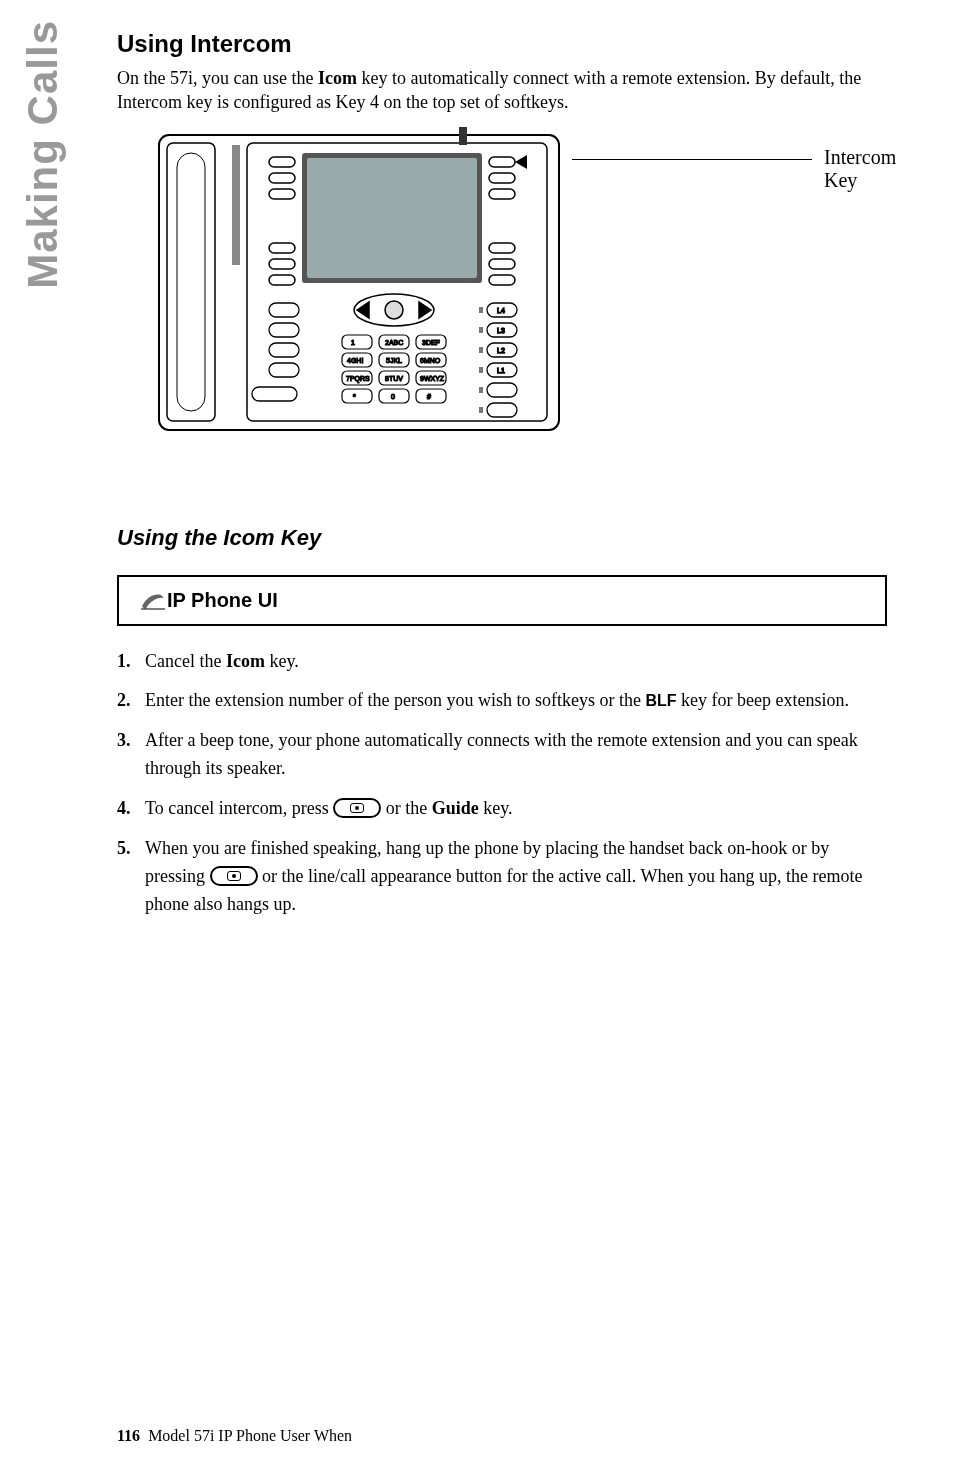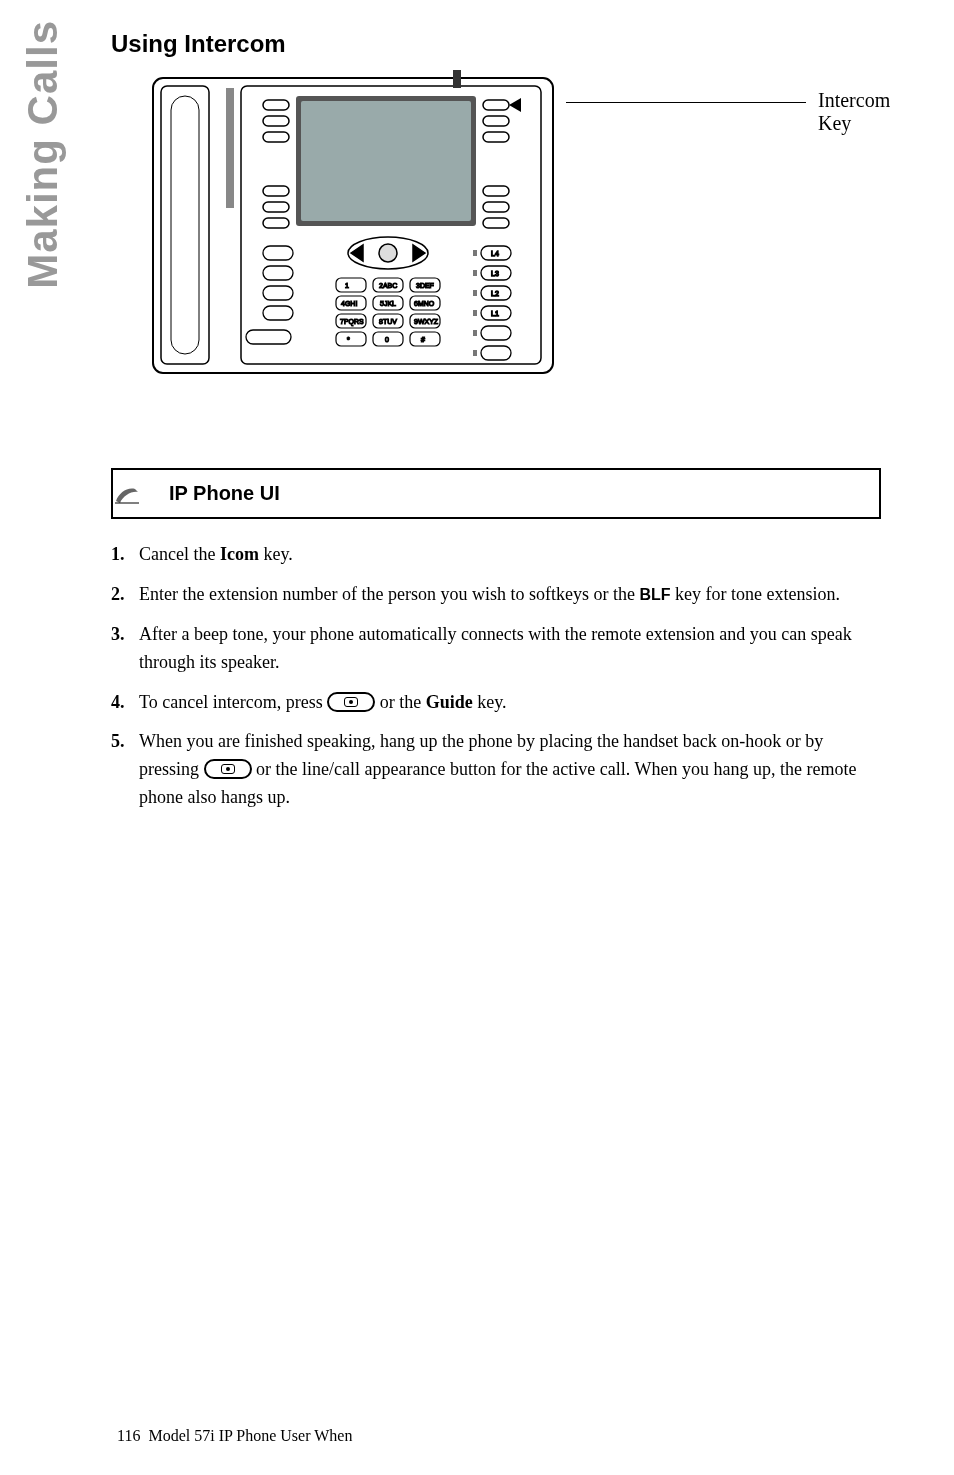--- a/index.html
+++ b/index.html
@@ -1,52 +1,55 @@
 <!DOCTYPE html>
 <html><head>
 <meta charset="utf-8">
 <style>
 *{box-sizing:border-box;margin:0;padding:0}
 body{width:954px;height:1475px;background:#fff;font-family:"Times New Roman",serif;position:relative;color:#000}
 .side-tab{position:absolute;left:8px;top:0;width:70px;height:380px;display:flex;align-items:flex-start;justify-content:center}
 .side-tab span{writing-mode:vertical-rl;transform:rotate(180deg);font:bold 42px/1 Arial,Helvetica,sans-serif;color:#999;letter-spacing:1px;white-space:nowrap;margin-top:20px}
-.content{position:absolute;left:111px;top:30px;width:770px}
+.content{position:absolute;left:117px;top:30px;width:770px}
 .h1{font:bold 24px Arial,Helvetica,sans-serif;margin-bottom:8px}
 .para{font:18px/1.35 "Times New Roman",serif;margin-bottom:10px}
 .b{font-weight:bold}
 .fig-wrap{position:relative;height:350px;margin:10px 0 50px 0}
 .phone{position:absolute;left:40px;top:0;width:405px;height:310px}
 .callout{position:absolute;left:455px;top:25px;width:330px}
 .callout-line{position:absolute;left:0;top:9px;width:240px;height:1px;background:#000}
 .callout-text{position:absolute;left:252px;top:-4px;font:20px "Times New Roman",serif}
 .h2{font:italic bold 22px Arial,Helvetica,sans-serif;margin:20px 0 24px 0}
-.ui-box{border:2px solid #000;padding:12px 0;display:flex;align-items:center;gap:28px;margin-bottom:22px}
+.ui-box{border:2px solid #000;padding:12px 20px;display:flex;align-items:center;gap:0;margin-bottom:22px}
 .ui-label{font:bold 20px Arial,Helvetica,sans-serif}
 ol.steps{list-style:none;counter-reset:s}
 ol.steps>li{counter-increment:s;position:relative;padding-left:28px;font:18px/1.55 "Times New Roman",serif;margin-bottom:12px}
 ol.steps>li::before{content:counter(s)".";position:absolute;left:0;top:0;font-weight:bold}
 .sans-b{font:bold 16px Arial,Helvetica,sans-serif}
 .key-icon{display:inline-block;width:48px;height:20px;border:2px solid #000;border-radius:10px;vertical-align:-4px;position:relative;background:#fff}
 .key-icon::after{content:"";position:absolute;left:50%;top:50%;width:12px;height:8px;border:1.5px solid #000;border-radius:3px;transform:translate(-50%,-50%)}
 .key-icon::before{content:"";position:absolute;left:50%;top:50%;width:4px;height:4px;background:#000;border-radius:50%;transform:translate(-50%,-50%)}
 .hand-icon{display:inline-block;width:28px;height:22px;vertical-align:-4px}
 .footer{position:absolute;left:117px;bottom:30px;font:16px "Times New Roman",serif}
-.footer .pn{font-weight:normal}
+.footer .pn{font-weight:bold}
 </style>
 </head>
 <body>
 
 <div class="side-tab">
   <span>Making Calls</span>
 </div>
 
 <div class="content">
 
   <div class="h1">Using Intercom</div>
 
+  <p class="para">
+    <span>On the 57i, you can use the </span><span class="b">Icom</span><span> key to automatically connect with a remote extension. By default, the Intercom key is configured as Key 4 on the top set of softkeys.</span>
+  </p>
 
   <div class="fig-wrap">
     <svg class="phone" viewBox="0 0 405 310">
       <rect x="2" y="10" width="400" height="295" rx="10" fill="#fff" stroke="#000" stroke-width="2"></rect>
       <rect x="10" y="18" width="48" height="278" rx="6" fill="#fff" stroke="#000" stroke-width="1.5"></rect>
       <rect x="20" y="28" width="28" height="258" rx="14" fill="none" stroke="#000" stroke-width="1"></rect>
       <rect x="90" y="18" width="300" height="278" rx="6" fill="#fff" stroke="#000" stroke-width="1.5"></rect>
       <rect x="145" y="28" width="180" height="130" rx="3" fill="#555"></rect>
       <rect x="150" y="33" width="170" height="120" rx="2" fill="#9aa"></rect>
       <rect x="75" y="20" width="8" height="120" fill="#888"></rect>
@@ -128,35 +131,36 @@
     </svg>
     <div class="callout">
       <div class="callout-line"></div>
       <div class="callout-text">
         <span>Intercom</span><br>
         <span>Key</span>
       </div>
     </div>
   </div>
 
+  <div class="h2">Using the Icom Key</div>
 
   <div class="ui-box">
     <svg class="hand-icon" viewBox="0 0 28 22">
       <path d="M3 18 C6 10 14 4 22 6 L25 9 C18 8 10 13 7 20 Z" fill="#666"></path>
       <path d="M2 20 L26 20" stroke="#000" stroke-width="1"></path>
     </svg>
     <span class="ui-label">IP Phone UI</span>
   </div>
 
   <ol class="steps">
     <li>
       <span>Cancel the </span><span class="b">Icom</span><span> key.</span>
     </li>
     <li>
-      <span>Enter the extension number of the person you wish to softkeys or the </span><span class="sans-b">BLF</span><span> key for tone extension.</span>
+      <span>Enter the extension number of the person you wish to softkeys or the </span><span class="sans-b">BLF</span><span> key for beep extension.</span>
     </li>
     <li>
       <span>After a beep tone, your phone automatically connects with the remote extension and you can speak through its speaker.</span>
     </li>
     <li>
       <span>To cancel intercom, press </span><span class="key-icon"></span><span> or the </span><span class="b">Guide</span><span> key.</span>
     </li>
     <li>
       <span>When you are finished speaking, hang up the phone by placing the handset back on-hook or by pressing </span><span class="key-icon"></span><span> or the line/call appearance button for the active call. </span><span>When you hang up, the remote phone also hangs up.</span>
     </li>

